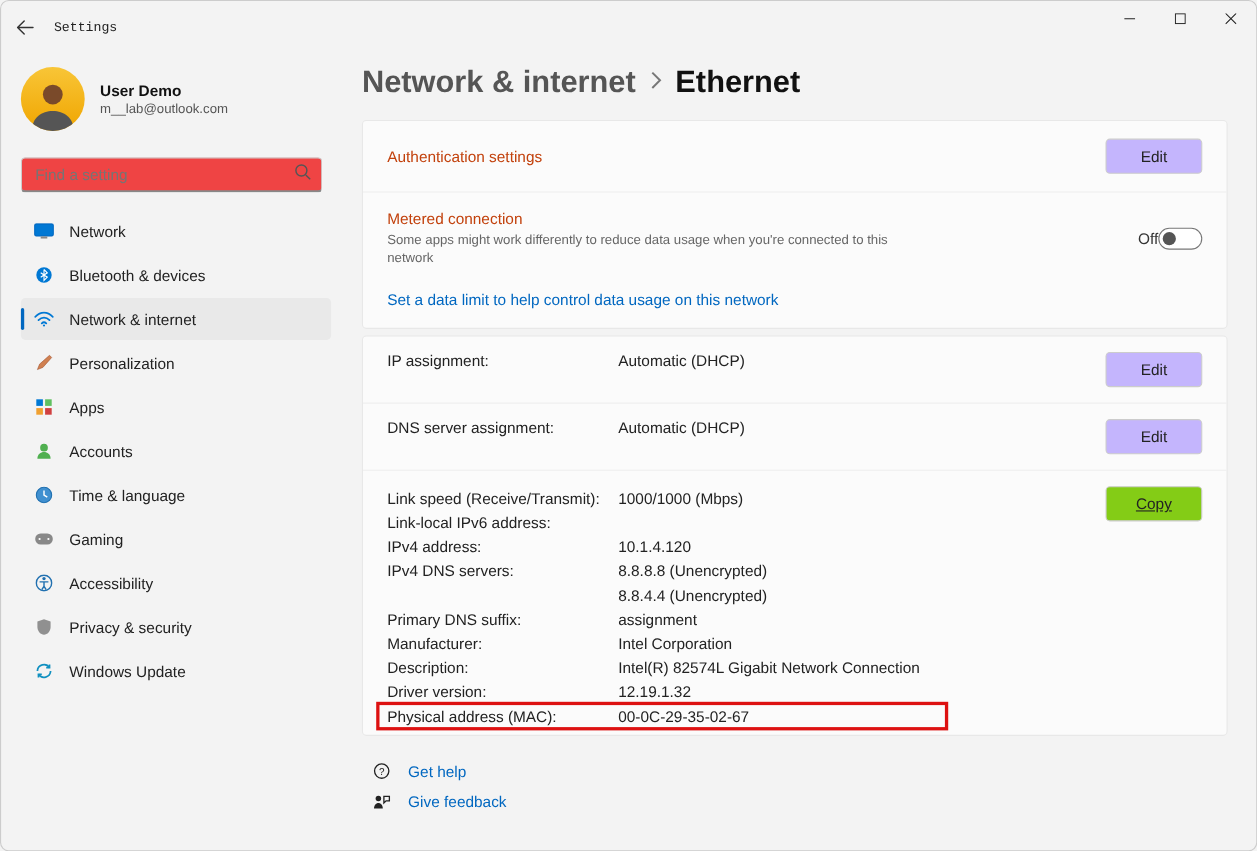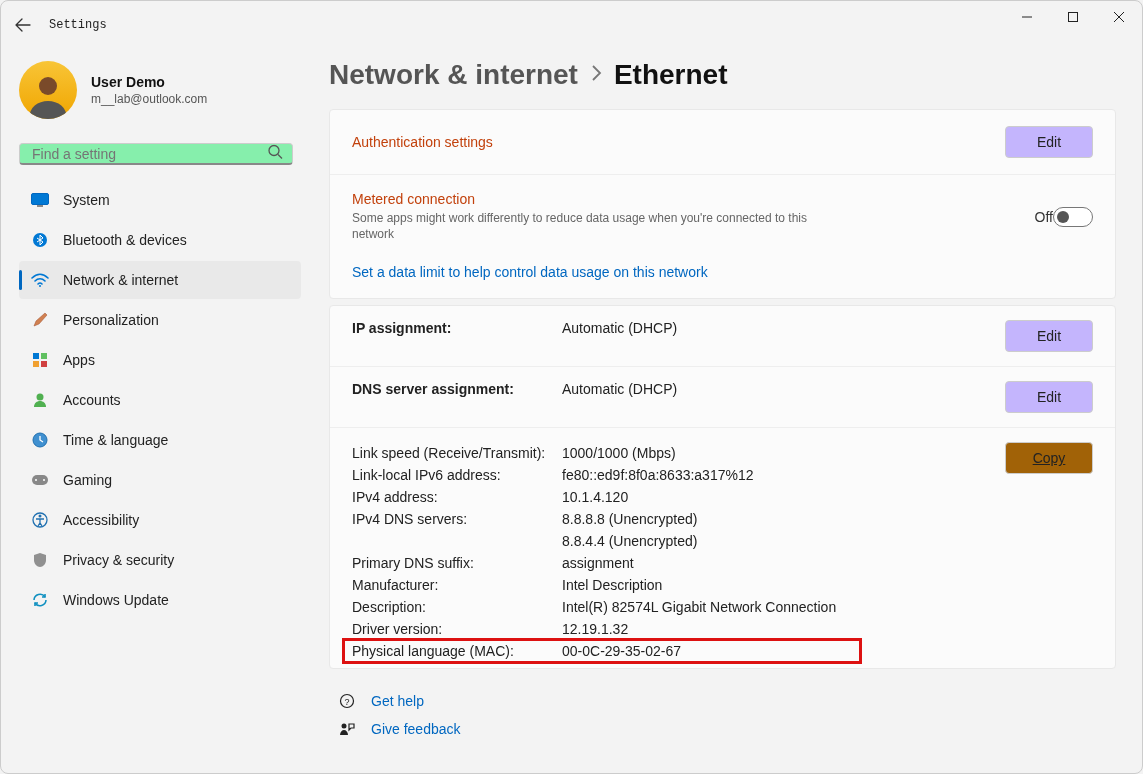--- a/index.html
+++ b/index.html
@@ -11,21 +11,21 @@
   .wc { width: 46px; height: 32px; display: flex; align-items: center; justify-content: center; color: #222; cursor: pointer; }
   .wc svg { display:block; }
   .app { display: flex; height: calc(100% - 48px); }
   .sidebar { width: 310px; padding: 8px 10px 8px 18px; display: flex; flex-direction: column; }
   .user-row { display: flex; align-items: center; gap: 14px; padding: 4px 4px 18px 0; }
   .avatar { width: 58px; height: 58px; border-radius: 50%; background: linear-gradient(#f8c537,#f0a500); display:flex; align-items:flex-end; justify-content:center; overflow:hidden; }
   .avatar svg { width: 50px; height: 50px; }
   .user-name { font-size: 14px; font-weight: 600; color: #111; }
   .user-email { font-size: 12px; color: #555; margin-top:2px; }
   .search { position: relative; margin: 6px 8px 16px 0; }
-  .search input { width: 100%; height: 22px; border: 1px solid #ccc; border-bottom: 2px solid #888; border-radius: 4px; background: #86efac; padding: 0 36px 0 12px; font-size: 14px; color:#333; }
+  .search input { width: 100%; height: 32px; border: 1px solid #ccc; border-bottom: 2px solid #888; border-radius: 4px; background: #ef4444; padding: 0 36px 0 12px; font-size: 14px; color:#333; }
   .search .s-icon { position: absolute; right: 10px; top: 50%; transform: translateY(-50%); color:#555; }
   .nav { display: flex; flex-direction: column; gap: 2px; }
   .nav-item { display:flex; align-items:center; gap:14px; height:38px; border-radius:4px; padding:0 8px 0 12px; font-size:14px; color:#222; cursor:pointer; position:relative; }
   .nav-item.active { background: #e9e9e9; }
   .nav-item.active::before { content:""; position:absolute; left:0; top:9px; bottom:9px; width:3px; background:#0067c0; border-radius:2px; }
   .nav-icon { width:18px; height:18px; display:flex; align-items:center; justify-content:center; }
   .content { flex:1; padding: 10px 26px 20px 18px; overflow-y:auto; }
   .breadcrumb { display:flex; align-items:center; gap:12px; margin-bottom:18px; }
   .bc-parent { font-size:28px; font-weight:600; color:#555; cursor:pointer; }
   .bc-chev { color:#777; }
@@ -37,24 +37,24 @@
   .prow-title { font-size:14px; color:#c2410c; }
   .prow-sub { font-size:12px; color:#666; margin-top:3px; max-width:480px; line-height:1.35; }
   .edit-btn { height:32px; min-width:88px; border:1px solid #ccc; background:#c4b5fd; border-radius:4px; font-size:14px; color:#222; cursor:pointer; padding:0 20px; }
   .info-link { color:#0067c0; font-size:14px; cursor:pointer; padding:6px 22px 18px; display:inline-block; }
   .toggle-wrap { display:flex; align-items:center; gap:0; }
   .toggle-label { font-size:14px; color:#333; }
   .toggle { width:40px; height:20px; border:1px solid #777; border-radius:20px; position:relative; cursor:pointer; background:#fff; }
   .toggle::after { content:""; position:absolute; left:3px; top:3px; width:12px; height:12px; background:#555; border-radius:50%; }
   .panel2 { background:#fbfbfb; border:1px solid #e8e8e8; border-radius:4px; margin-top:6px; }
   .panel2 .prow2 { display:flex; align-items:flex-start; padding:14px 22px; border-bottom:1px solid #eee; }
-  .prow2 .lbl { width:210px; font-size:14px; color:#222;font-weight:bold; }
+  .prow2 .lbl { width:210px; font-size:14px; color:#222; }
   .prow2 .val { flex:1; font-size:14px; color:#222; }
   .prow2 .btn-slot { width:100px; display:flex; justify-content:flex-end; }
-  .copy-btn { height:32px; min-width:88px; border:1px solid #ccc; background:#a16207; border-radius:4px; font-size:14px; color:#222; cursor:pointer; padding:0 20px;text-decoration:underline; }
+  .copy-btn { height:32px; min-width:88px; border:1px solid #ccc; background:#84cc16; border-radius:4px; font-size:14px; color:#222; cursor:pointer; padding:0 20px;text-decoration:underline; }
   .info-block { padding:14px 22px 6px; position:relative; }
   .info-row { display:grid; grid-template-columns:210px 300px; font-size:14px; color:#222; padding:3px 0;}
   .highlight-box { border:3px solid #d11; position:absolute; pointer-events:none; }
   .footer-links { margin-top:18px; padding-left:4px;}
   .flink { display:flex; align-items:center; gap:14px; padding:6px 4px; color:#0067c0; font-size:14px; cursor:pointer; }
   .flink .f-icon{ color:#222; width:20px; display:flex; justify-content:center;}
 </style>
 </head>
 <body>
 
@@ -106,21 +106,21 @@
           </svg></span>
     </div>
     <div class="nav">
       <div class="nav-item">
           <span class="nav-icon">
             <svg width="18" height="14">
               <rect x="0.5" y="0.5" width="17" height="11" rx="1.5" fill="#0078d4" stroke="#0067c0"></rect>
               <rect x="6" y="12" width="6" height="2" fill="#888"></rect>
             </svg>
           </span>
-          <span>System</span>
+          <span>Network</span>
         </div>
       <div class="nav-item">
           <span class="nav-icon">
             <svg width="16" height="16">
               <circle cx="8" cy="8" r="7" fill="#0078d4"></circle>
               <path d="M8 3v10l3-3-6-4m0 4 6-4-3-3" stroke="#fff" fill="none" stroke-width="1"></path>
             </svg>
           </span>
           <span>Bluetooth &amp; devices</span>
         </div>
@@ -255,52 +255,51 @@
           </div>
       </div>
       <div class="info-block">
         <button class="copy-btn" style="position:absolute; right:22px; top:14px;">Copy</button>
         <div class="info-row">
             <span>Link speed (Receive/Transmit):</span>
             <span>1000/1000 (Mbps)</span>
           </div>
         <div class="info-row">
             <span>Link-local IPv6 address:</span>
-            <span>fe80::ed9f:8f0a:8633:a317%12</span>
           </div>
         <div class="info-row">
             <span>IPv4 address:</span>
             <span>10.1.4.120</span>
           </div>
         <div class="info-row">
             <span>IPv4 DNS servers:</span>
             <span>8.8.8.8 (Unencrypted)</span>
           </div>
         <div class="info-row">
             <span></span>
             <span>8.8.4.4 (Unencrypted)</span>
           </div>
         <div class="info-row">
             <span>Primary DNS suffix:</span>
             <span>assignment</span>
           </div>
         <div class="info-row">
             <span>Manufacturer:</span>
-            <span>Intel Description</span>
+            <span>Intel Corporation</span>
           </div>
         <div class="info-row">
             <span>Description:</span>
             <span>Intel(R) 82574L Gigabit Network Connection</span>
           </div>
         <div class="info-row">
             <span>Driver version:</span>
             <span>12.19.1.32</span>
           </div>
         <div class="info-row" style="position:relative;">
-            <span>Physical language (MAC):</span>
+            <span>Physical address (MAC):</span>
             <span>00-0C-29-35-02-67</span>
           <div class="highlight-box" style="left:-10px; top:-2px; width:520px; height:26px;"></div>
         </div>
       </div>
     </div>
 
     <div class="footer-links">
       <div class="flink">
         <span class="f-icon">
             <svg width="16" height="16">

